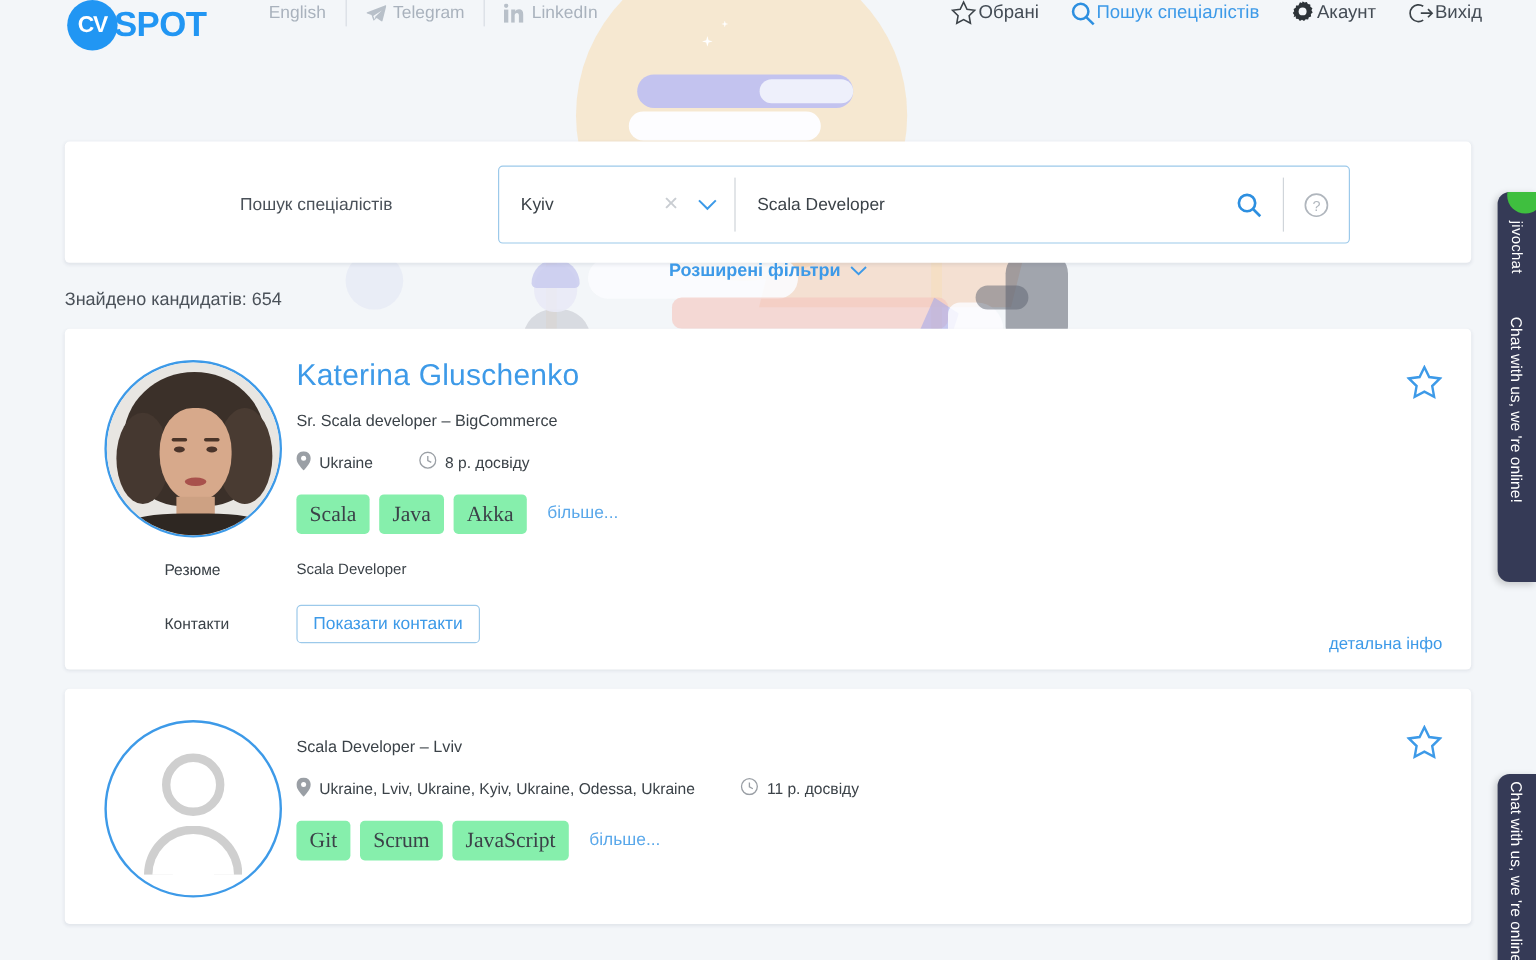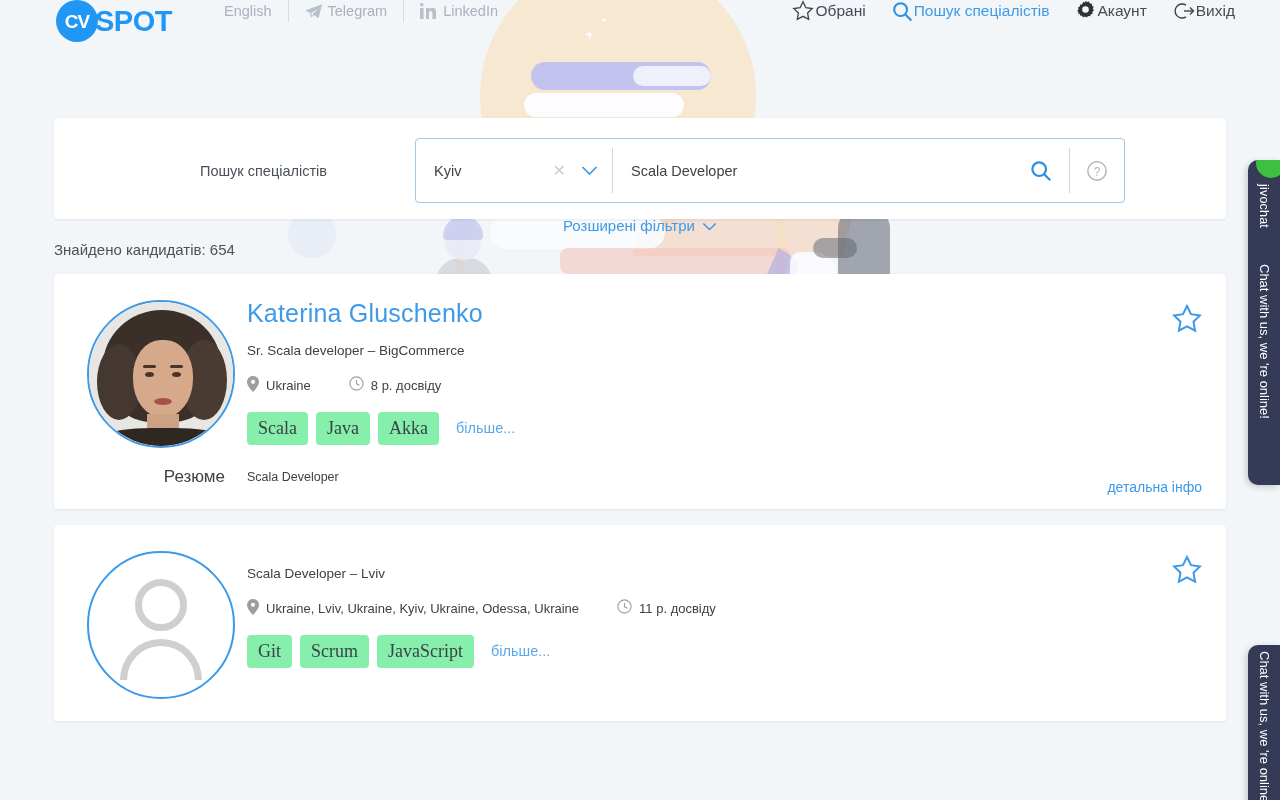--- a/index.html
+++ b/index.html
@@ -330,20 +330,21 @@
     cursor: pointer;
   }
   .filters-link {
     margin: 14px auto 0 auto;
     display: flex;
     align-items: center;
     gap: 7px;
     color: #3d9ae8;
     font-size: 15px;
     cursor: pointer;
+    font-weight: bold;
   }
 
   
   .results-count {
     position: relative;
     z-index: 2;
     margin: 22px 0 0 54px;
     font-size: 15px;
     color: #4a5159;
   }
@@ -515,22 +516,21 @@
   }
 
   .kv-row {
     display: flex;
     align-items: center;
     margin-top: 22px;
   }
   .kv-label {
     width: 88px;
     flex: none;
-    text-align: right;
-    font-size: 17px;
+    font-size: 13px;
     color: #3b4248;
     margin-right: 22px;
     margin-left: -110px;
   }
   .kv-value { font-size: 12.5px; color: #3b4248; }
   .show-contacts {
     border: 1px solid #9cc9ea;
     border-radius: 4px;
     background: #fff;
     color: #3d9ae8;
@@ -815,20 +815,24 @@
       <div class="tag">Java</div>
       <div class="tag">Akka</div>
       <div class="more-link">більше...</div>
     </div>
 
     <div class="kv-row">
       <div class="kv-label">Резюме</div>
       <div class="kv-value">Scala Developer</div>
     </div>
 
+    <div class="kv-row">
+      <div class="kv-label">Контакти</div>
+      <button class="show-contacts">Показати контакти</button>
+    </div>
   </div>
 
   <div class="star-col">
     <span class="star-btn">
       <svg width="30" height="29" viewBox="0 0 30 29">
           <path d="M15 2l4 8.2 9 1.2-6.5 6.3 1.6 9L15 22.4 6.9 26.7l1.6-9L2 11.4l9-1.2L15 2z" fill="none" stroke="#3d9ae8" stroke-width="2"></path>
         </svg>
     </span>
   </div>
 

